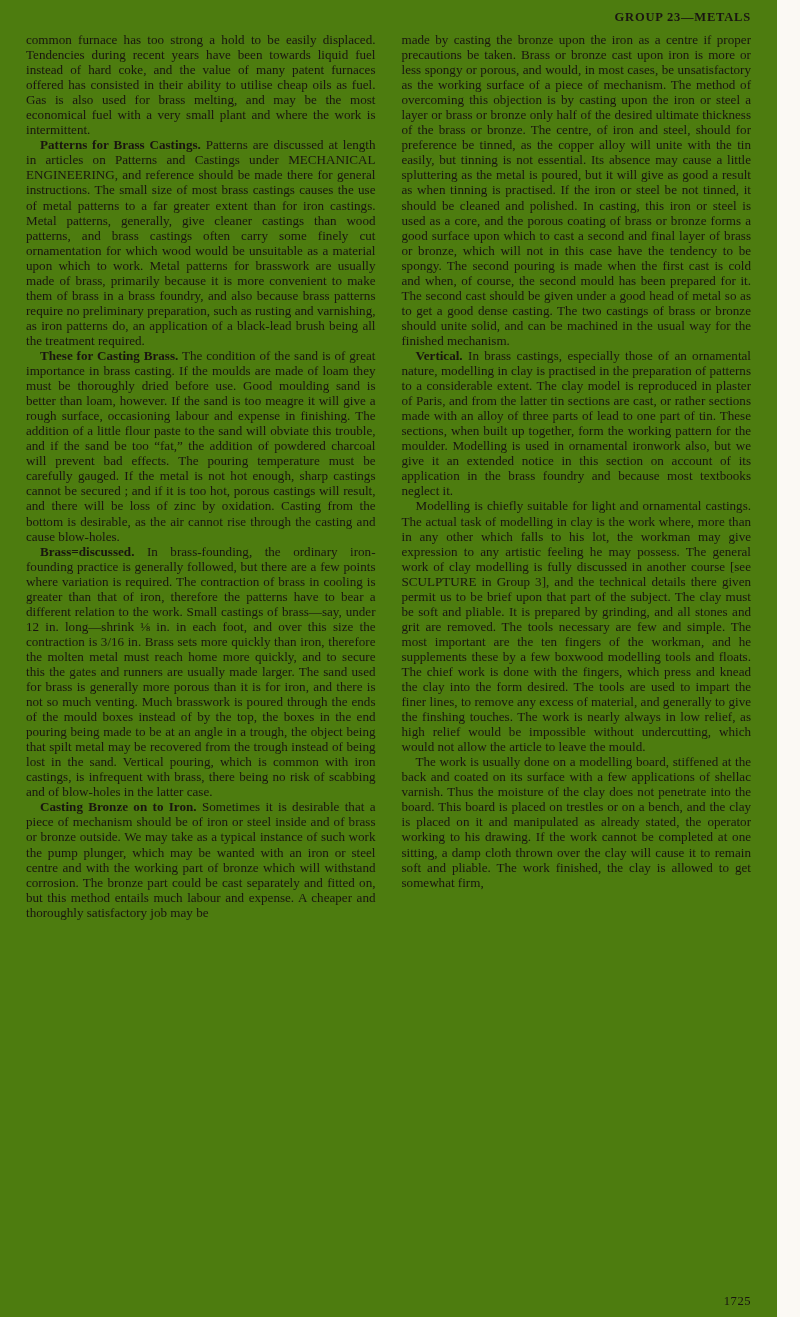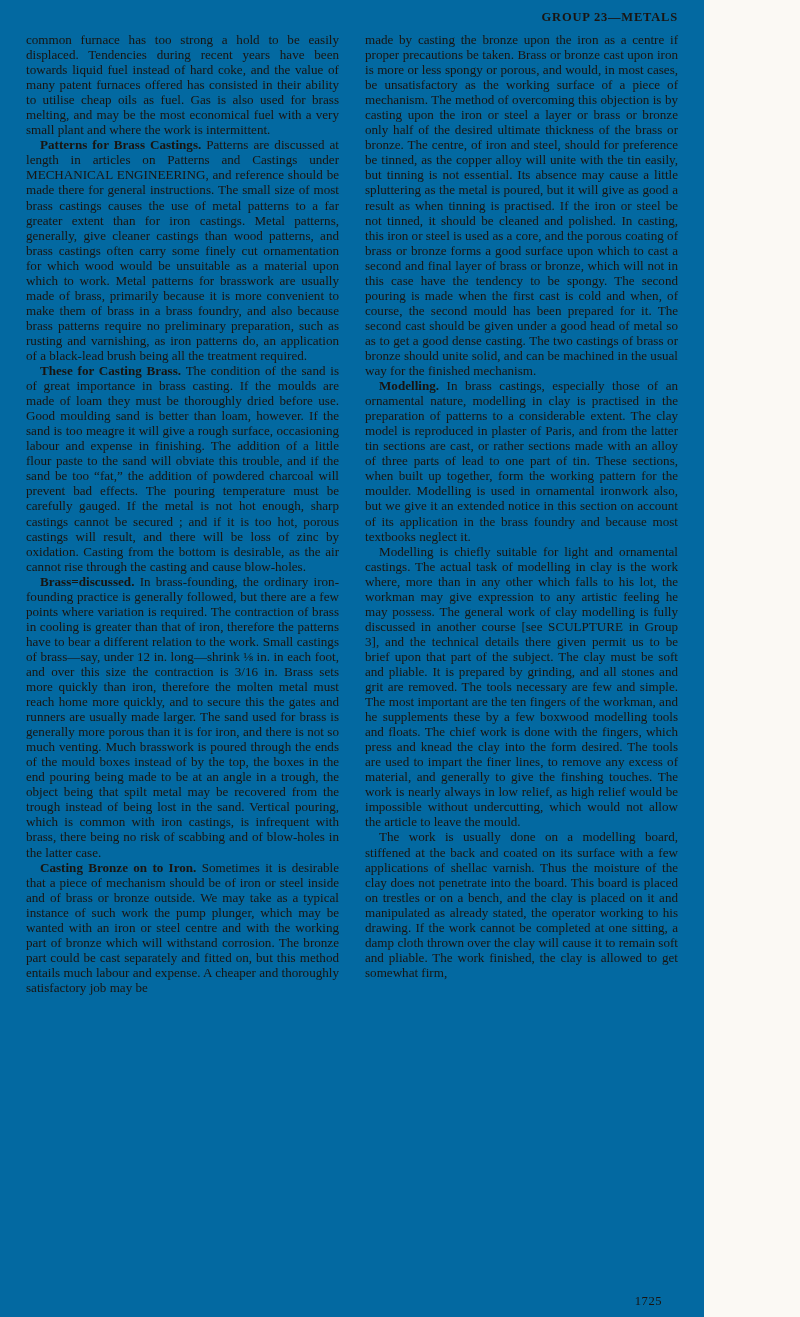--- a/index.html
+++ b/index.html
@@ -10,25 +10,25 @@
   body {
     width: 800px;
     height: 1317px;
     font-family: "Liberation Serif", serif;
     color: #191410;
     position: relative;
     overflow: hidden;
   }
   .page {
     position: relative;
-    width: 704px;
+    width: 777px;
     height: 1317px;
     box-sizing: border-box;
     padding: 10px 26px 17px 26px;
-    background: #0369a1;
+    background: #4d7c0f;
   }
   .running-head {
     text-align: right;
     font-family: "Liberation Serif", serif;
     font-size: 12.5px;
     letter-spacing: 0.8px;
     font-weight: bold;
     margin: 0 0 7px 0;
     height: 15px;
     color: #1a1512;
@@ -57,21 +57,21 @@
   .para-head {
     margin: 0;
     text-indent: 14px;
   }
   .para-head .runin {
     font-weight: bold;
     margin-top: 33px;
   }
   .pagenum {
     position: absolute;
-    right: 42px;
+    right: 26px;
     bottom: 8px;
     font-size: 12.6px;
     letter-spacing: 0.5px;
     font-family: "Liberation Serif", serif;
   }
 </style>
 </head>
 <body>
 
 <div class="page">
@@ -104,21 +104,21 @@
         <span>Sometimes it is desirable that a piece of mechanism should be of iron or steel inside and of brass or bronze outside. We may take as a typical instance of such work the pump plunger, which may be wanted with an iron or steel centre and with the working part of bronze which will withstand corrosion. The bronze part could be cast separately and fitted on, but this method entails much labour and expense. A cheaper and thoroughly satisfactory job may be</span>
       </p>
 
     </div>
 
     <div class="col">
 
       <p class="noindent">made by casting the bronze upon the iron as a centre if proper precautions be taken. Brass or bronze cast upon iron is more or less spongy or porous, and would, in most cases, be unsatisfactory as the working surface of a piece of mechanism. The method of overcoming this objection is by casting upon the iron or steel a layer or brass or bronze only half of the desired ultimate thickness of the brass or bronze. The centre, of iron and steel, should for preference be tinned, as the copper alloy will unite with the tin easily, but tinning is not essential. Its absence may cause a little spluttering as the metal is poured, but it will give as good a result as when tinning is practised. If the iron or steel be not tinned, it should be cleaned and polished. In casting, this iron or steel is used as a core, and the porous coating of brass or bronze forms a good surface upon which to cast a second and final layer of brass or bronze, which will not in this case have the tendency to be spongy. The second pouring is made when the first cast is cold and when, of course, the second mould has been prepared for it. The second cast should be given under a good head of metal so as to get a good dense casting. The two castings of brass or bronze should unite solid, and can be machined in the usual way for the finished mechanism.</p>
 
       <p class="para-head">
-        <span class="runin">Modelling.</span>
+        <span class="runin">Vertical.</span>
         <span>In brass castings, especially those of an ornamental nature, modelling in clay is practised in the preparation of patterns to a considerable extent. The clay model is reproduced in plaster of Paris, and from the latter tin sections are cast, or rather sections made with an alloy of three parts of lead to one part of tin. These sections, when built up together, form the working pattern for the moulder. Modelling is used in ornamental ironwork also, but we give it an extended notice in this section on account of its application in the brass foundry and because most textbooks neglect it.</span>
       </p>
 
       <p>Modelling is chiefly suitable for light and ornamental castings. The actual task of modelling in clay is the work where, more than in any other which falls to his lot, the workman may give expression to any artistic feeling he may possess. The general work of clay modelling is fully discussed in another course [see SCULPTURE in Group 3], and the technical details there given permit us to be brief upon that part of the subject. The clay must be soft and pliable. It is prepared by grinding, and all stones and grit are removed. The tools necessary are few and simple. The most important are the ten fingers of the workman, and he supplements these by a few boxwood modelling tools and floats. The chief work is done with the fingers, which press and knead the clay into the form desired. The tools are used to impart the finer lines, to remove any excess of material, and generally to give the finshing touches. The work is nearly always in low relief, as high relief would be impossible without undercutting, which would not allow the article to leave the mould.</p>
 
       <p>The work is usually done on a modelling board, stiffened at the back and coated on its surface with a few applications of shellac varnish. Thus the moisture of the clay does not penetrate into the board. This board is placed on trestles or on a bench, and the clay is placed on it and manipulated as already stated, the operator working to his drawing. If the work cannot be completed at one sitting, a damp cloth thrown over the clay will cause it to remain soft and pliable. The work finished, the clay is allowed to get somewhat firm,</p>
 
     </div>
 
   </div>

